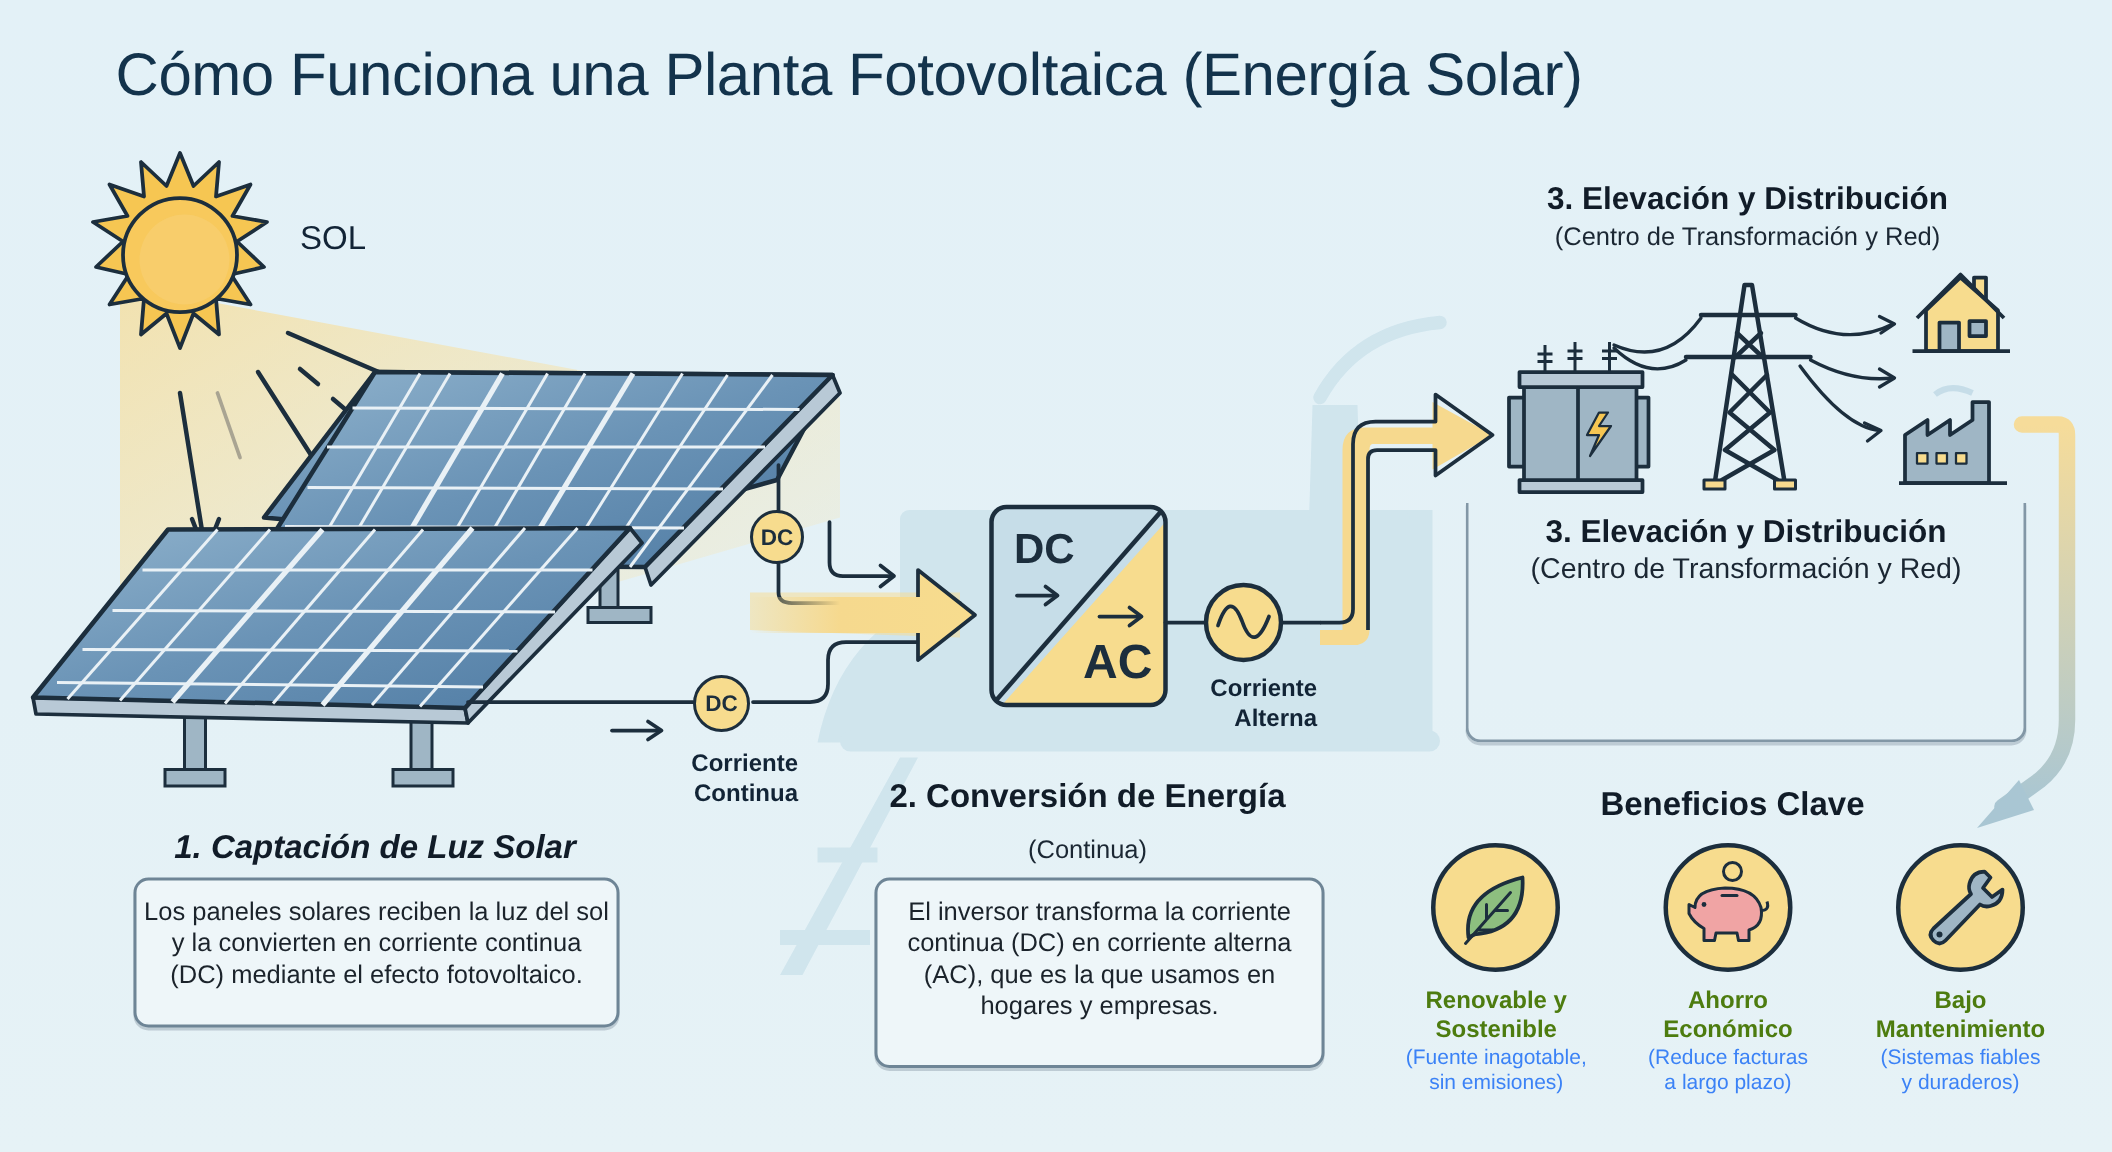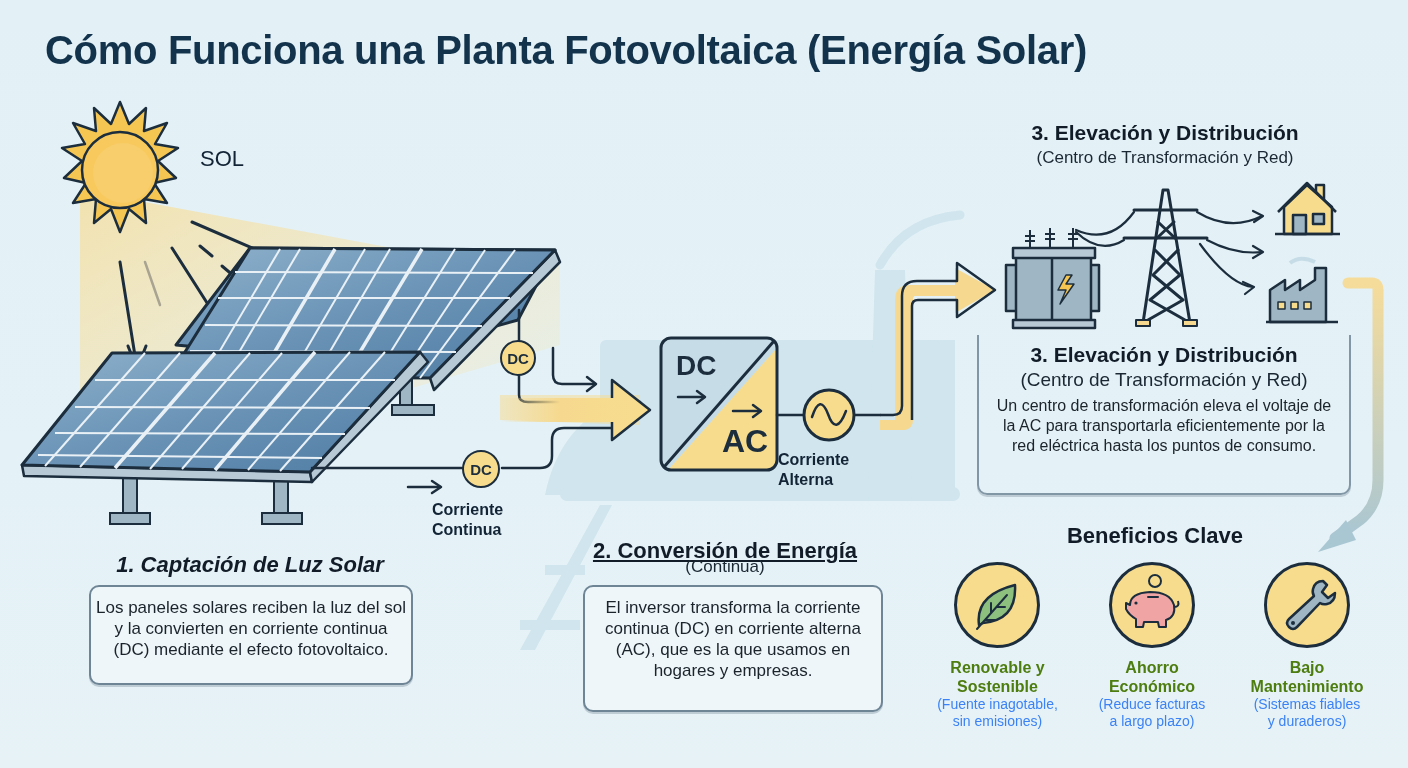--- a/index.html
+++ b/index.html
@@ -4,26 +4,26 @@
 <style>
   html, body { margin:0; padding:0; }
   body {
     width:1408px; height:768px; overflow:hidden; position:relative;
     background: linear-gradient(180deg, #e3f1f7 0%, #e4f1f6 60%, #e6f2f6 100%);
     font-family: "Liberation Sans", sans-serif; color:#10202e;
   }
   .abs { position:absolute; }
   .title {
     left:0; top:28px; width:1132px; text-align:center;
-    font-size:40px; font-weight:700; color:#13334c; letter-spacing:-0.3px;
+    font-size:40px; font-weight:400; color:#13334c; letter-spacing:-0.3px;
   }
   svg.art { position:absolute; left:0; top:0; }
   .lbl-bold { font-weight:400; color:#122436; }
   .sol { left:200px; top:146px; font-size:22px; }
-  .small-lbl { font-size:16px; font-weight:700; text-align:left; line-height:20px; color:#122436; }
+  .small-lbl { font-size:16px; font-weight:700; text-align:right; line-height:20px; color:#122436; }
   .step-title { font-size:22px; font-weight:700; text-align:center; color:#111c28; }
   .step-sub { font-size:19px; text-align:center; color:#1b2733; }
   .card {
     background:#eef6f9; border:2px solid #6e8596; border-radius:10px;
     text-align:center; font-size:17px; line-height:21px; color:#1b232b;
     box-shadow: 0 2px 0 rgba(70,90,110,0.25);
     box-sizing:border-box;
   }
   .card3 {
     border:2px solid #8297a6; border-top:none; border-radius:0 0 10px 10px;
@@ -270,33 +270,32 @@
 <div class="abs small-lbl" style="left:778px;top:450px;width:100px;">
   <div>Corriente</div>
   <div>Alterna</div>
 </div>
 
 <div class="abs step-title" style="left:90px;top:552px;width:320px;font-style:italic;">1. Captación de Luz Solar</div>
 <div class="abs card" style="left:89px;top:585px;width:324px;height:100px;padding:10px 4px;">
   <span>Los paneles solares reciben la luz del sol y la convierten en corriente continua (DC) mediante el efecto fotovoltaico.</span>
 </div>
 
-<div class="abs step-title" style="left:570px;top:538px;width:310px;text-decoration:underline;">2. Conversión de Energía</div>
+<div class="abs step-title" style="left:570px;top:518px;width:310px;">2. Conversión de Energía</div>
 <div class="abs step-sub" style="left:570px;top:557px;width:310px;font-size:17px;">(Continua)</div>
 <div class="abs card" style="left:583px;top:585px;width:300px;height:127px;padding:10px 18px;">
   <span>El inversor transforma la corriente continua (DC) en corriente alterna (AC), que es la que usamos en hogares y empresas.</span>
 </div>
 
 <div class="abs step-title" style="left:960px;top:121px;width:410px;font-size:21px;">3. Elevación y Distribución</div>
 <div class="abs step-sub" style="left:960px;top:148px;width:410px;font-size:17px;">(Centro de Transformación y Red)</div>
 
 <div class="abs card3" style="left:977px;top:335px;width:374px;height:160px;padding:8px 10px;">
   <div class="step-title" style="font-size:21px;">3. Elevación y Distribución</div>
   <div class="step-sub" style="margin-top:2px;">(Centro de Transformación y Red)</div>
-  <div style="font-size:16px;line-height:20px;color:#1b232b;margin-top:5px;padding:0 4px;">Un centro de transformación eleva el voltaje de la AC para transportarla eficientemente por la red eléctrica hasta los puntos de consumo.</div>
 </div>
 
 <div class="abs step-title" style="left:1040px;top:523px;width:230px;">Beneficios Clave</div>
 
 <div class="ben-circle" style="left:954px;top:562px;">
   <svg width="80" height="80" viewBox="0 0 80 80">
     <path d="M22 60 Q 18 30 58 20 Q 60 55 26 58 Z" fill="#8dbf7f" stroke="#1c2e3d" stroke-width="2.5" stroke-linejoin="round"></path>
     <path d="M20 64 L 50 30 M34 48 L 34 38 M40 42 L 48 42 M28 55 L 38 55" stroke="#1c2e3d" stroke-width="2" fill="none" stroke-linecap="round"></path>
   </svg>
 </div>

